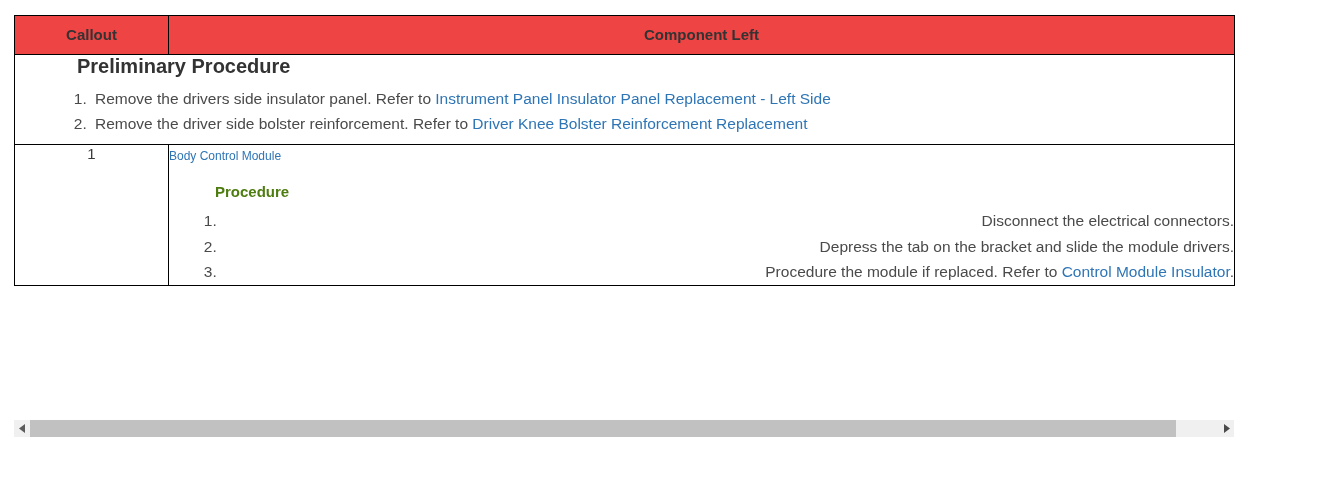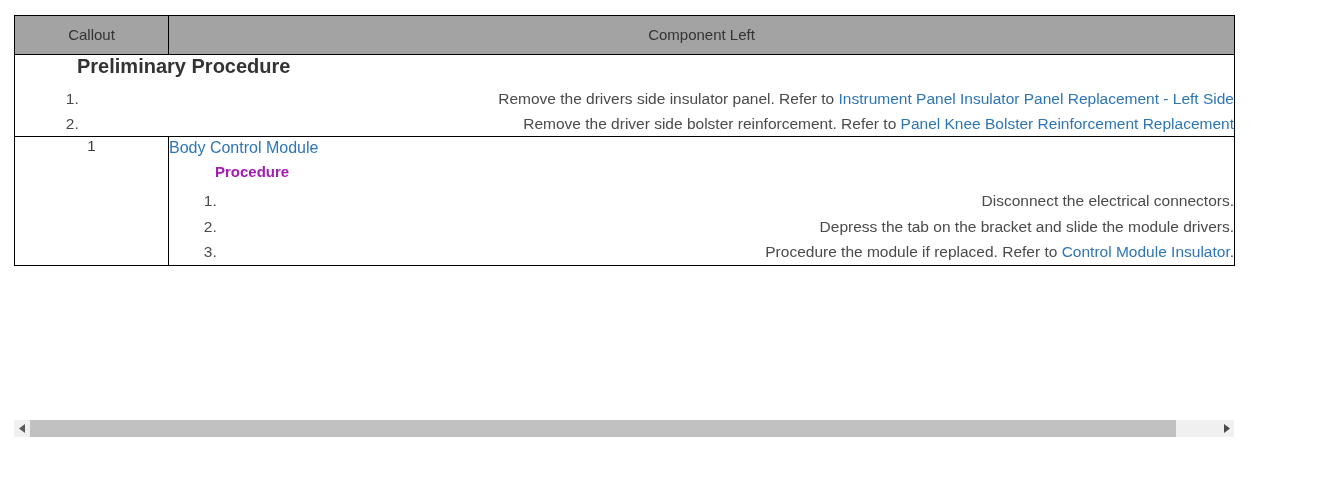--- a/index.html
+++ b/index.html
@@ -36,75 +36,74 @@
   .proc-table td, .proc-table th {
     border: 1px solid #000000;
     padding: 0;
     vertical-align: top;
   }
 
   col.col-callout { width: 154px; }
   col.col-name    { width: 1066px; }
 
   thead th {
-    background: #a3a3a3;
+    background: #ef4444;
     font-size: 15px;
-    font-weight: normal;
+    font-weight: bold;
     color: #333333;
     text-align: center;
     height: 38px;
     line-height: 38px;
     padding: 0;
   }
 
   
   .prelim-cell {
     padding: 10px 0 12px 0;
     border-left: 1px solid #000;
     border-right: 1px solid #000;
   }
   .prelim-title {
     font-size: 20px;
     font-weight: bold;
     color: #333333;
     margin: 0 0 8px 62px;
   }
   ol.prelim-list {
-    margin: 0;
+    margin: 8px;
     padding: 0 0 0 68px;
     list-style-position: outside;
     list-style-type: decimal;
-    text-align: right;
   }
   ol.prelim-list > li {
     font-size: 15.5px;
     line-height: 25px;
     color: #4a4a4a;
     padding-left: 4px;
   }
 
   
   .callout-cell {
     text-align: center;
     vertical-align: middle;
     font-size: 15px;
     color: #3a3a3a;
   }
   .component-cell {
     padding: 12px 0 16px 12px;
   }
   .component-link-line {
-    margin: 0 0 4px 0;
-    font-size: 16px;
+    margin: 0 0 16px 0;
+    font-size: 12px;
     line-height: 22px;
   }
   .procedure-title {
     font-size: 15px;
     font-weight: bold;
-    color: #a21caf;
+    color: #4d7c0f;
     margin: 0 0 8px 46px;
   }
   ol.procedure-list {
     margin: 0;
     padding: 0 0 0 52px;
     list-style-position: outside;
     list-style-type: decimal;
   }
   ol.procedure-list > li {
     font-size: 15.5px;
@@ -174,21 +173,21 @@
     </thead>
     <tbody>
       <tr>
         <td class="prelim-cell" colspan="2">
           <div class="prelim-title">Preliminary Procedure</div>
           <ol class="prelim-list">
             <li>
               <span>Remove the drivers side insulator panel. Refer to </span><a class="doc-link" href="#">Instrument Panel Insulator Panel Replacement - Left Side</a><span></span>
             </li>
             <li>
-              <span>Remove the driver side bolster reinforcement. Refer to </span><a class="doc-link" href="#">Panel Knee Bolster Reinforcement Replacement</a><span></span>
+              <span>Remove the driver side bolster reinforcement. Refer to </span><a class="doc-link" href="#">Driver Knee Bolster Reinforcement Replacement</a><span></span>
             </li>
           </ol>
         </td>
       </tr>
       <tr>
         <td class="callout-cell">1</td>
         <td class="component-cell">
           <div class="component-link-line">
             <a class="doc-link" href="#">Body Control Module</a>
           </div>

